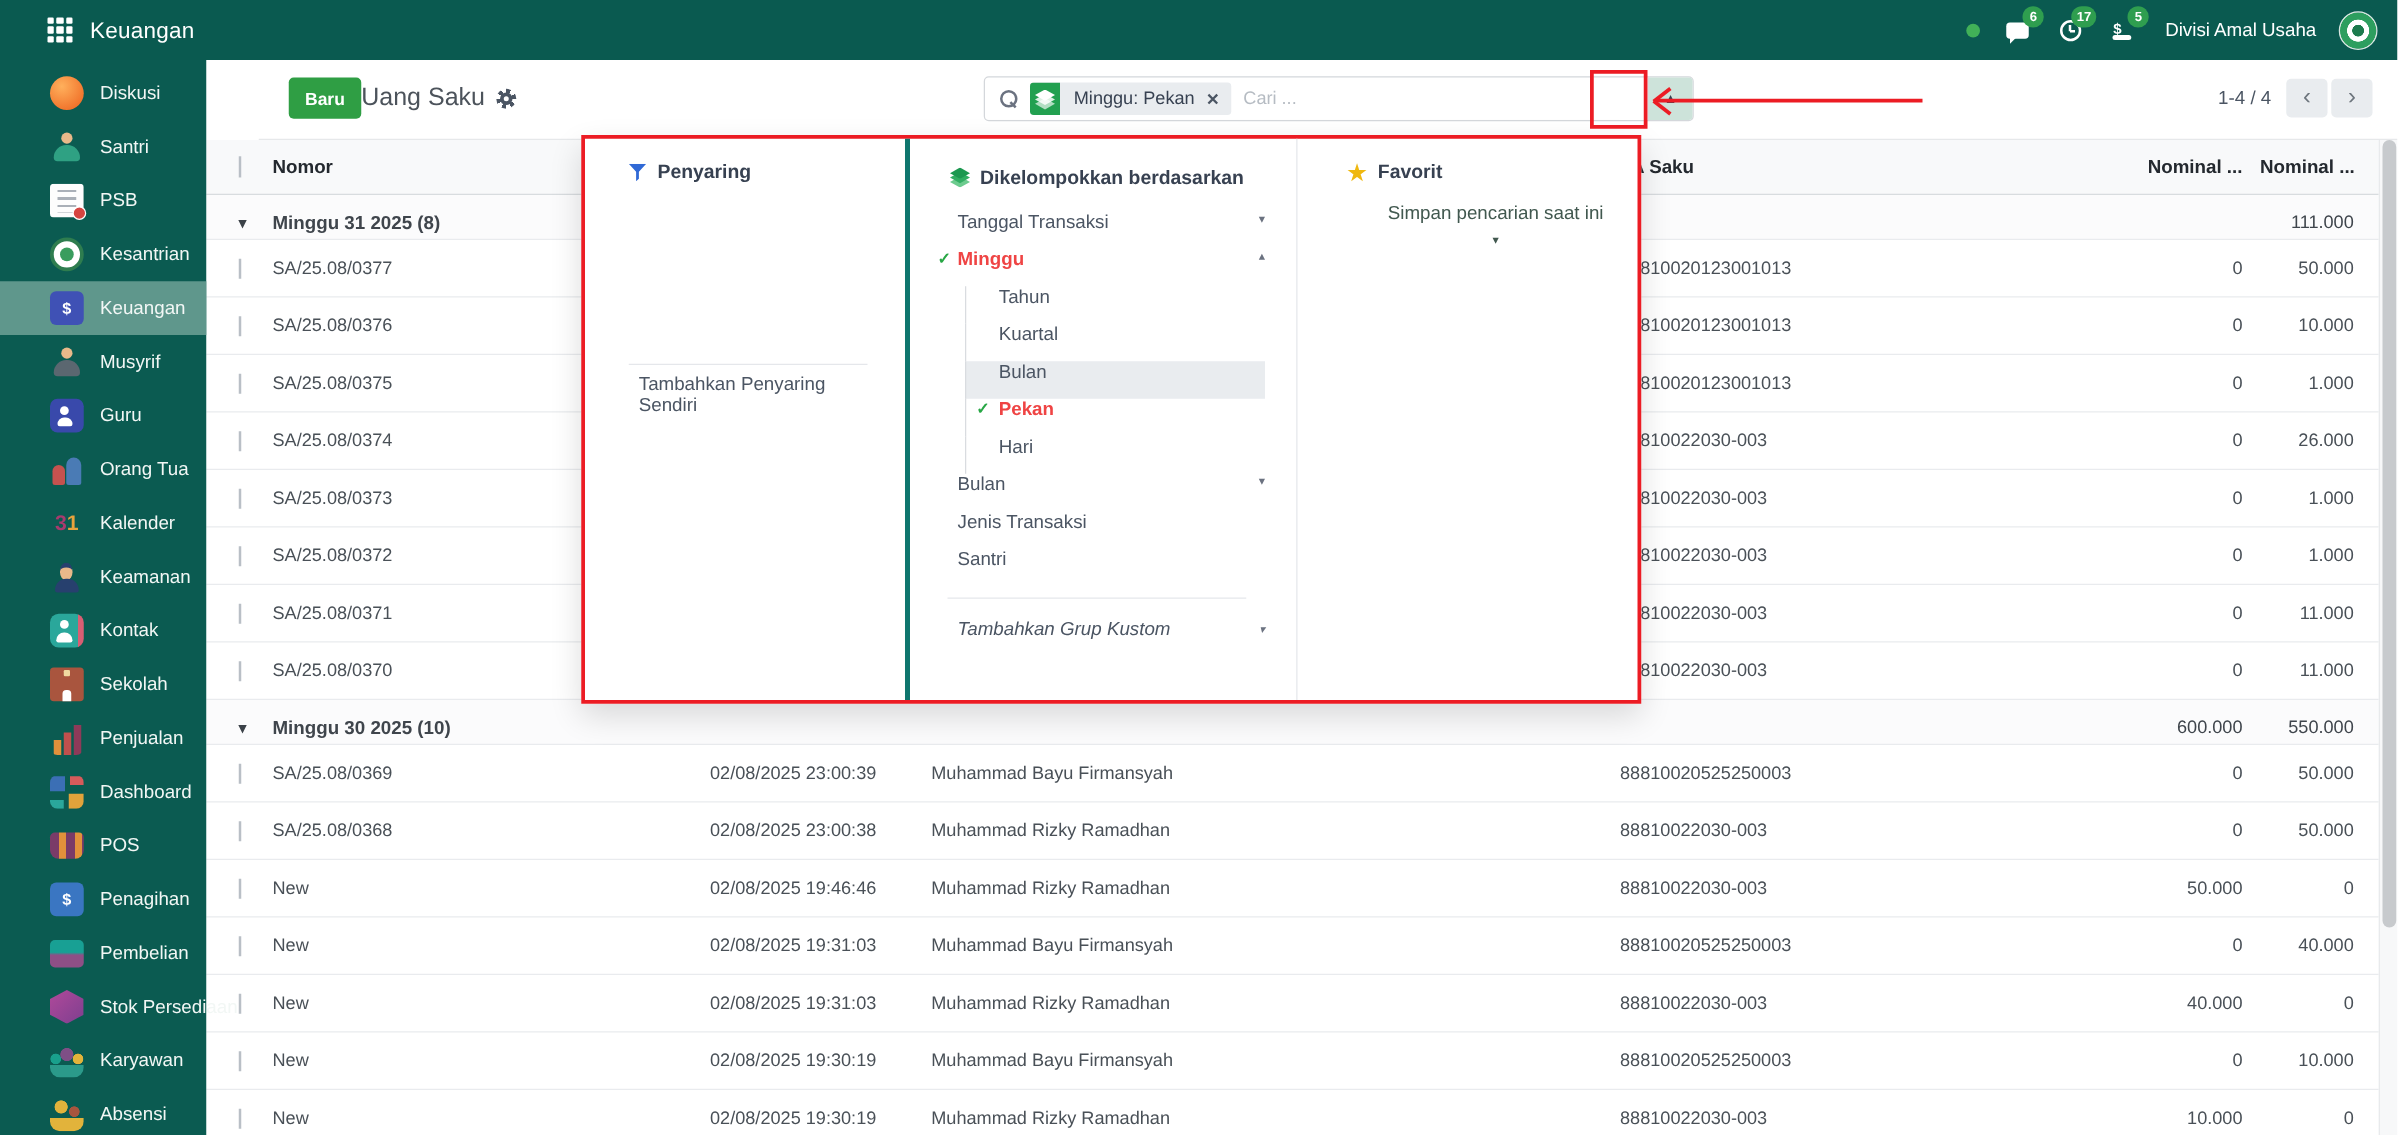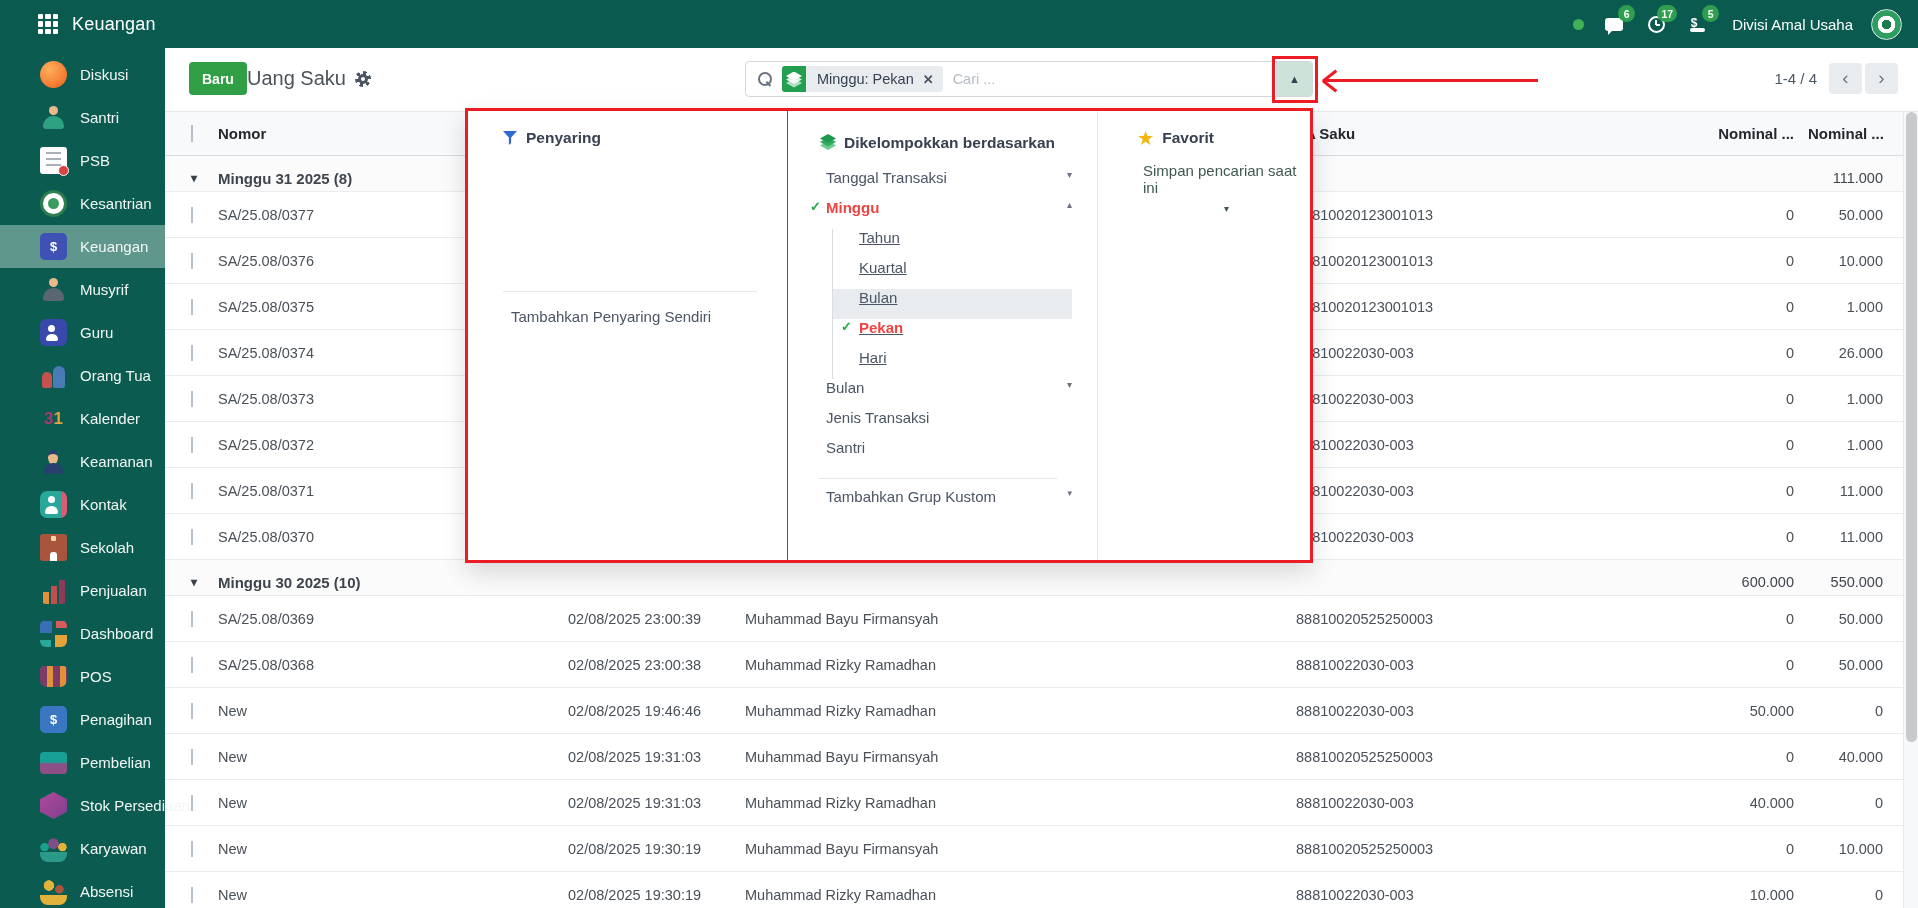--- a/index.html
+++ b/index.html
@@ -68,21 +68,21 @@
   [data-icon="dashboard-icon"] { background:none; background-image:linear-gradient(#3b6fb5,#3b6fb5), linear-gradient(#d65b5b,#d65b5b), linear-gradient(#2aa79b,#2aa79b), linear-gradient(#e2a33b,#e2a33b); background-size:12px 12px, 11px 7px, 11px 7px, 12px 12px; background-position:0 1px, right 1px, 0 bottom, right bottom; background-repeat:no-repeat; }
   [data-icon="pos-icon"] { height:21px; border-radius:4px 4px 7px 7px; background:repeating-linear-gradient(90deg, #7a3b68 0 7px, #e2913b 7px 13px); }
   [data-icon="penagihan-icon"] { background:#3a76c2; border-radius:5px; }
   [data-icon="pembelian-icon"] { height:22px; border-radius:4px; background:linear-gradient(#18a094 0 45%, #8e4f86 55% 100%); }
   [data-icon="stok-icon"] { background:linear-gradient(135deg,#b0499a,#7e3f8f); clip-path:polygon(50% 0,100% 27%,100% 73%,50% 100%,0 73%,0 27%); }
   [data-icon="karyawan-icon"] { background:radial-gradient(circle at 50% 32%, #7e4f86 0 5px, transparent 5.5px), radial-gradient(circle at 17% 45%, #19a08c 0 4px, transparent 4.5px), radial-gradient(circle at 83% 45%, #e2b33b 0 4px, transparent 4.5px), linear-gradient(transparent 62%, #2b9a8a 62%); border-radius:0 0 8px 8px; }
   [data-icon="absensi-icon"] { background:radial-gradient(circle at 33% 28%, #e2b33b 0 5px, transparent 5.5px), radial-gradient(circle at 72% 42%, #a9553e 0 4px, transparent 4.5px), linear-gradient(transparent 62%, #e2b33b 62%); border-radius:0 0 8px 8px; }
 
   
   .main { position:absolute; left:165px; top:48px; right:0; bottom:0; background:#fff; }
-  .control { position:relative; height:64px; border-bottom:1px solid #e6e8ea; }
+  .control { position:relative; height:64px; border-bottom:1px solid #e6e8ea;margin-left:42px; }
   .btn-new { position:absolute; left:24px; top:14px; height:33px; padding:0 13px; background:#2f9e44; color:#fff; font-weight:700; font-size:14px; border:none; border-radius:4px; cursor:pointer; }
   .page-title { position:absolute; left:82px; top:19px; font-size:20px; color:#4c535b; font-weight:500; display:flex; align-items:center; gap:9px; }
   .gear { position:relative; width:16px; height:16px; border-radius:50%; background:repeating-conic-gradient(#4b5563 0 30deg, transparent 30deg 60deg); cursor:pointer; }
   .gear::after { content:''; position:absolute; inset:3px; border-radius:50%; background:#fff; border:3px solid #4b5563; }
 
   .searchbar { position:absolute; left:580px; top:13px; width:568px; height:36px; border:1px solid #d4d7db; border-radius:4px; background:#fff; display:flex; align-items:center; }
   .mag { position:relative; width:16px; height:16px; margin-left:11px; flex:0 0 16px; }
   .mag::before { content:''; position:absolute; left:1px; top:1px; width:10px; height:10px; border:2px solid #6b7280; border-radius:50%; }
   .mag::after { content:''; position:absolute; left:10px; top:10px; width:6px; height:2px; background:#6b7280; transform:rotate(45deg); transform-origin:0 0; }
   .facet { display:flex; align-items:center; margin-left:9px; height:26px; border-radius:3px; overflow:hidden; background:#e9ecef; cursor:pointer; }
@@ -113,21 +113,21 @@
   .group .c1 { grid-column:1 / 3; font-weight:700; color:#2d3238; padding-left:53px; position:relative; font-size:15px; }
   .group .c1::before { content:'▾'; position:absolute; left:26px; top:50%; transform:translateY(-50%); font-size:12px; color:#3b4148; }
   .group .c { color:#3f454c; }
 
   .vscroll { position:absolute; right:0; top:64px; bottom:0; width:15px; background:#f7f8f9; border-left:1px solid #e8eaec; }
   .vscroll-thumb { position:absolute; top:0; left:2px; width:11px; height:630px; border-radius:6px; background:#c7cacd; }
 
   
   .panel { position:absolute; left:465px; top:108px; width:848px; height:455px; background:#fff; border:3px solid #ec1c24; box-shadow:0 10px 24px rgba(0,0,0,.14); display:flex; z-index:40; }
   .pcol { padding-top:18px; }
-  .pcol1 { width:320px; padding-left:35px; padding-right:15px; border-right:1px solid #0f766e; }
+  .pcol1 { width:260px; padding-left:35px; padding-right:15px; border-right:4px solid #0f766e; }
   .pcol2 { width:310px; padding-left:30px; padding-right:25px; border-right:1px solid #e5e7eb; }
   .pcol3 { flex:1; padding-left:40px; }
   .p-head { display:flex; align-items:center; gap:9px; font-weight:700; color:#374151; font-size:15.5px; margin-bottom:15px; }
   .gb-head { position:relative; font-weight:700; color:#374151; font-size:15.5px; margin-bottom:13px; line-height:27px; }
   .gb-head .layers { position:absolute; left:2px; top:5px; }
   .gb-head .gb-title { display:block; text-indent:26px; }
   .funnel { width:14px; height:14px; background:#3069d6; clip-path:polygon(0 0,100% 0,58% 46%,58% 86%,42% 100%,42% 46%); }
   .star { color:#efb810; font-size:17px; line-height:1; }
   .layers { position:relative; width:16px; height:15px; display:inline-block; }
   .layers i { position:absolute; left:0; width:16px; height:9px; clip-path:polygon(50% 0,100% 50%,50% 100%,0 50%); }
@@ -138,24 +138,24 @@
   .layers.white i:nth-child(2){ background:rgba(255,255,255,.85); }
   .layers.white i:nth-child(3){ background:rgba(255,255,255,.65); }
 
   .f-item { height:30px; display:flex; align-items:center; font-size:15px; color:#4b5563; padding-left:8px; cursor:pointer; }
   .divider { border-top:1px solid #e5e7eb; margin:9px 15px 9px 0; }
   .g-item { height:30px; display:flex; align-items:flex-start; position:relative; color:#4b5563; font-size:15px; padding-left:8px; cursor:pointer; }
   .g-item .check { visibility:hidden; position:absolute; left:-8px; color:#28a745; font-weight:700; font-size:13px; }
   .g-item.checked .check { visibility:visible; }
   .g-item.strong .g-label { font-weight:700; color:#ef4444; }
   .g-item .g-caret { position:absolute; right:0; font-size:10px; color:#6b7280; }
-  .g-item.sub { margin-left:14px; border-left:1px solid #d9dce0; padding-left:26px;text-decoration:underline; }
+  .g-item.sub { margin-left:14px; border-left:1px solid #d9dce0; padding-left:26px; }
   .g-item.sub .check { left:8px; }
   .g-item.hl { background:#e9ecef; }
-  .custom-item { height:30px; display:flex; position:relative; font-size:15px; color:#4b5563; padding-left:8px; cursor:pointer; }
+  .custom-item { height:30px; display:flex; align-items:center; position:relative; font-size:15px; color:#4b5563; padding-left:8px; cursor:pointer;font-style:italic; }
   .custom-item .g-caret { position:absolute; right:0; font-size:9px; color:#6b7280; }
   .fav-item { display:flex; align-items:center; gap:7px; font-size:15px; color:#41584f; padding-left:5px; height:30px; cursor:pointer;flex-direction:column; }
   .fav-item .fav-caret { font-size:10px; color:#41584f; }
 
   
   .ann-toggle-box { position:absolute; left:1272px; top:56px; width:46px; height:47px; border:3.5px solid #ec1c24; z-index:50; pointer-events:none; }
   .ann-arrow { position:absolute; left:1324px; top:79px; width:214px; height:3px; background:#ec1c24; z-index:50; pointer-events:none; }
   .ann-arrow::before { content:''; position:absolute; left:-1px; top:-0.5px; width:17px; height:3px; background:#ec1c24; transform:rotate(-38deg); transform-origin:1px 2px; }
   .ann-arrow::after { content:''; position:absolute; left:-1px; top:0.5px; width:17px; height:3px; background:#ec1c24; transform:rotate(38deg); transform-origin:1px 1px; }
 </style>

